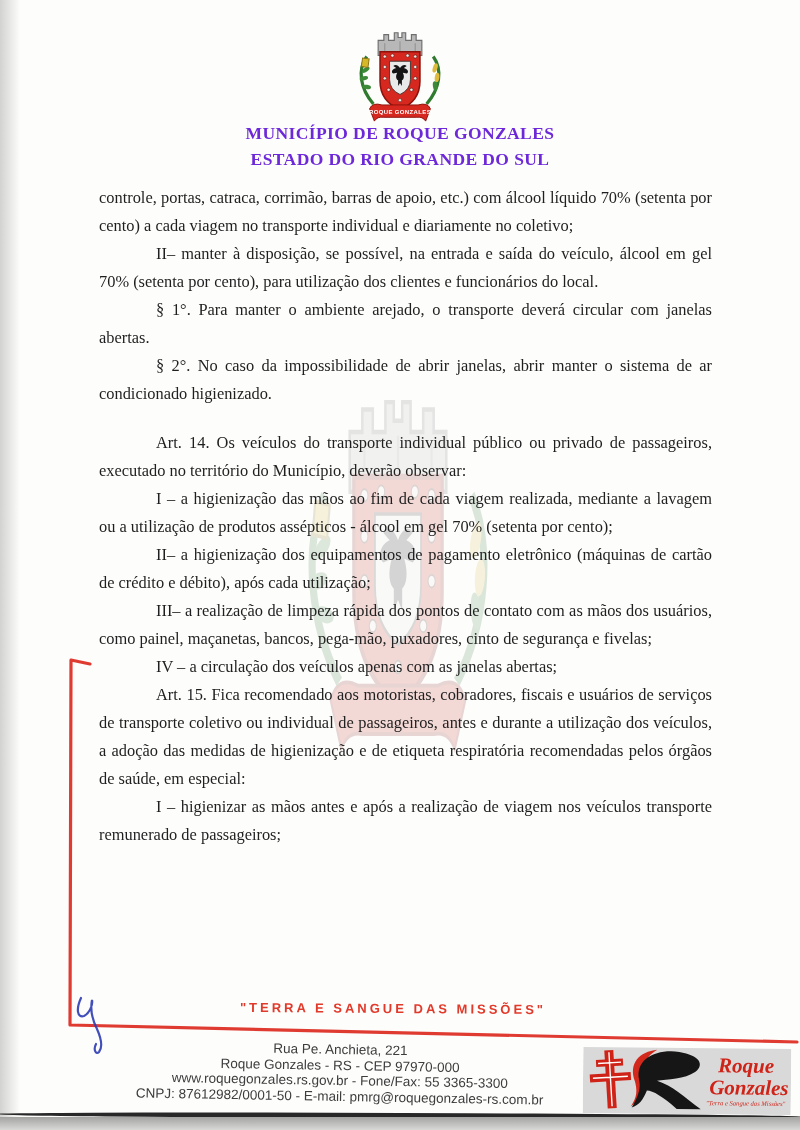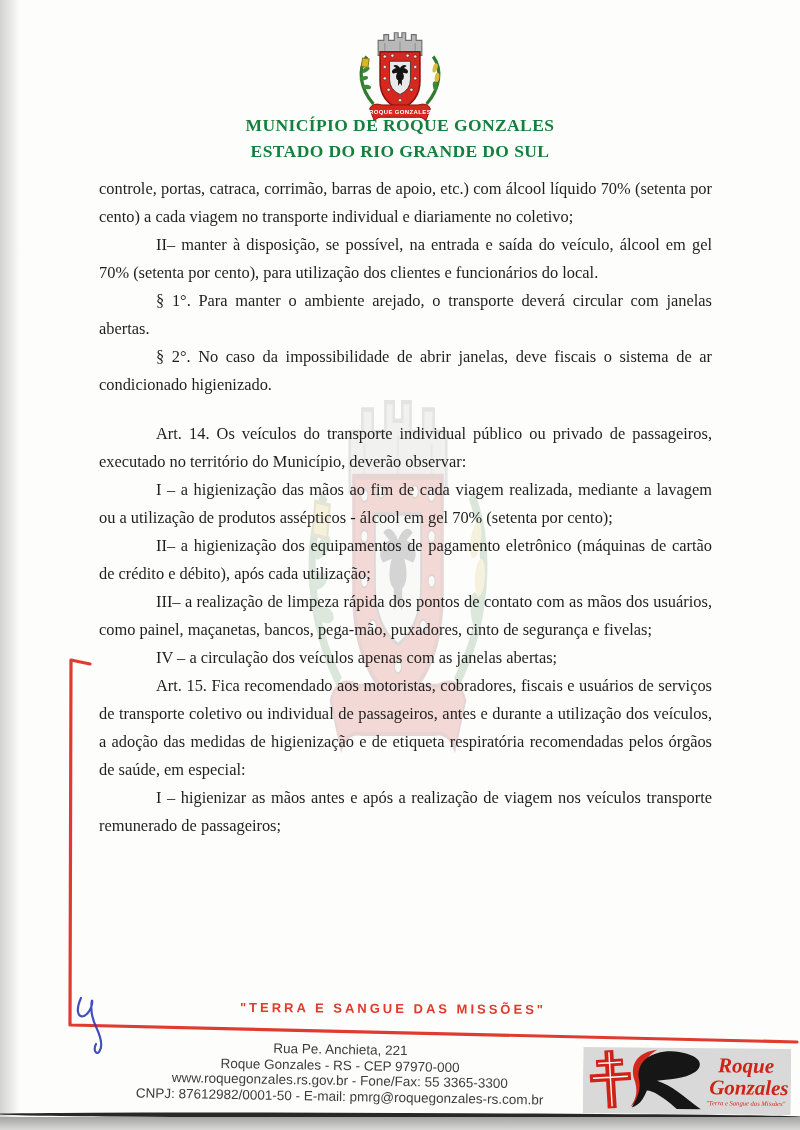--- a/index.html
+++ b/index.html
@@ -6,26 +6,26 @@
   body{
     width:800px;height:1130px;position:relative;overflow:hidden;
     background:#fdfdfc;
     font-family:"Liberation Serif", serif;
     color:#1f1f1f;
   }
   .left-shade{position:absolute;left:0;top:0;bottom:0;width:20px;
     background:linear-gradient(to right,#d2d2d0,rgba(255,255,255,0));}
   
   .crest{position:absolute;left:343px;top:26px;}
-  .titles{position:absolute;left:0;right:0;top:112px;text-align:center;
-    font-weight:bold;font-size:17.5px;line-height:26px;letter-spacing:.4px;color:#15803d;}
+  .titles{position:absolute;left:0;right:0;top:120px;text-align:center;
+    font-weight:bold;font-size:17.5px;line-height:26px;letter-spacing:.4px;color:#6d28d9;}
   
   .watermark{position:absolute;left:272px;top:376px;opacity:.17;filter:blur(.4px) saturate(.9);}
   
-  .content{position:absolute;left:99px;width:613px;top:175px;
+  .content{position:absolute;left:99px;width:613px;top:184px;
     font-size:16.4px;line-height:28px;text-align:justify;}
   .content p{margin:0;text-indent:57px;}
   .content p.cont{text-indent:0;}
   .lead{font-weight:normal;}
   .section-block{margin-top:-9px;text-align:center;text-indent:0;}
   .section-block p{text-indent:0;margin:0;font-weight:bold;}
   .art-first{margin-top:30px !important;}
   
   .slogan{position:absolute;left:0;right:14px;top:1001px;text-align:center;
     font-family:"Liberation Sans",sans-serif;font-weight:bold;font-size:13px;
@@ -100,21 +100,21 @@
 
 <div class="titles">
   <div>MUNICÍPIO DE ROQUE GONZALES</div>
   <div>ESTADO DO RIO GRANDE DO SUL</div>
 </div>
 
 <div class="content">
   <p class="cont"><span>controle, portas, catraca, corrimão, barras de apoio, etc.) com álcool líquido 70% (setenta por cento) a cada viagem no transporte individual e diariamente no coletivo;</span></p>
   <p><span class="lead">II–</span><span> manter à disposição, se possível, na entrada e saída do veículo, álcool em gel 70% (setenta por cento), para utilização dos clientes e funcionários do local.</span></p>
   <p><span class="lead">§ 1°.</span><span> Para manter o ambiente arejado, o transporte deverá circular com janelas abertas.</span></p>
-  <p><span class="lead">§ 2°.</span><span> No caso da impossibilidade de abrir janelas, deve fiscais o sistema de ar condicionado higienizado.</span></p>
+  <p><span class="lead">§ 2°.</span><span> No caso da impossibilidade de abrir janelas, abrir manter o sistema de ar condicionado higienizado.</span></p>
 
   <div class="section-block">
   </div>
 
   <p class="art-first"><span class="lead">Art. 14.</span><span> Os veículos do transporte individual público ou privado de passageiros, executado no território do Município, deverão observar:</span></p>
   <p><span class="lead">I –</span><span> a higienização das mãos ao fim de cada viagem realizada, mediante a lavagem ou a utilização de produtos assépticos - álcool em gel 70% (setenta por cento);</span></p>
   <p><span class="lead">II–</span><span> a higienização dos equipamentos de pagamento eletrônico (máquinas de cartão de crédito e débito), após cada utilização;</span></p>
   <p><span class="lead">III–</span><span> a realização de limpeza rápida dos pontos de contato com as mãos dos usuários, como painel, maçanetas, bancos, pega-mão, puxadores, cinto de segurança e fivelas;</span></p>
   <p><span class="lead">IV –</span><span> a circulação dos veículos apenas com as janelas abertas;</span></p>
   <p><span class="lead">Art. 15.</span><span> Fica recomendado aos motoristas, cobradores, fiscais e usuários de serviços de transporte coletivo ou individual de passageiros, antes e durante a utilização dos veículos, a adoção das medidas de higienização e de etiqueta respiratória recomendadas pelos órgãos de saúde, em especial:</span></p>

